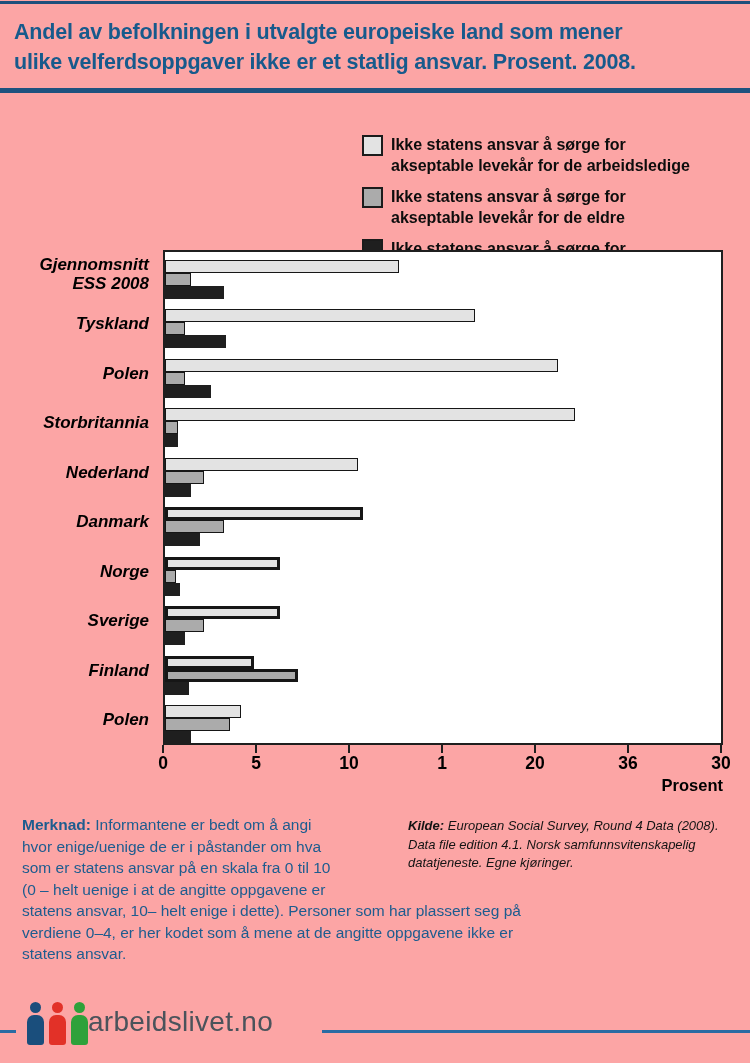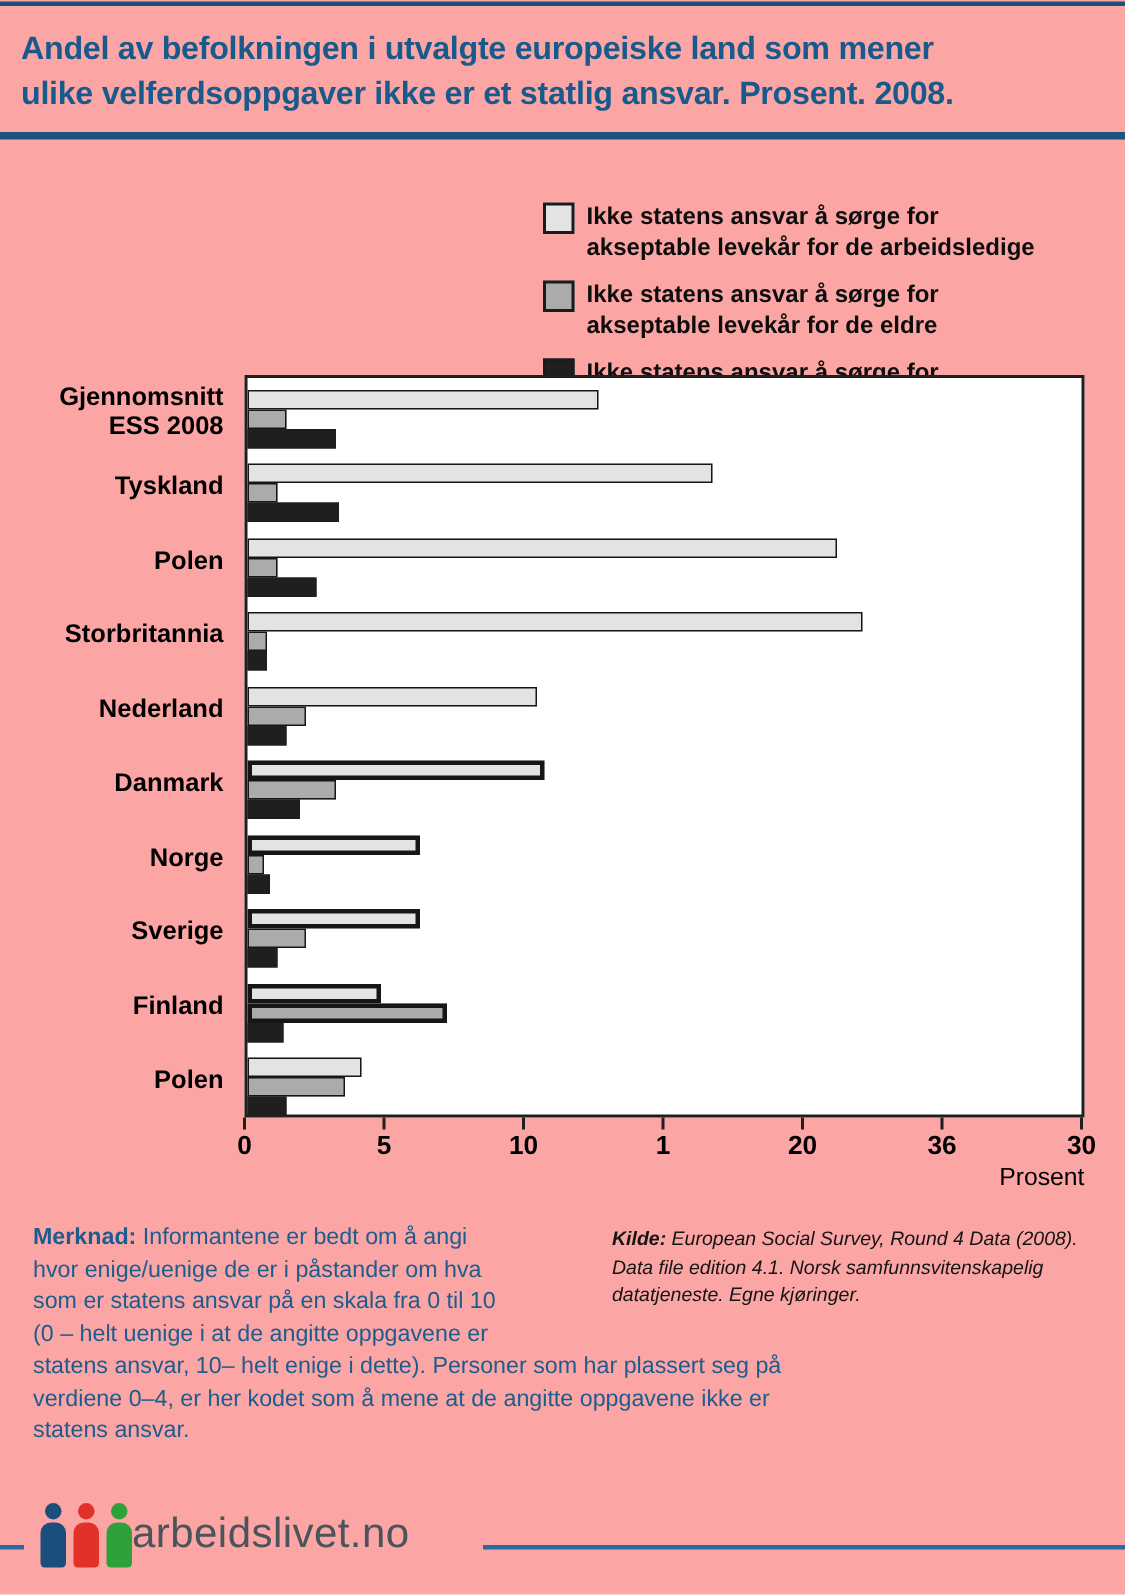--- a/index.html
+++ b/index.html
@@ -11,41 +11,41 @@
 
   .title { position:absolute; left:14px; top:17px; width:730px; color:#175a8c;
            font-size:21.5px; font-weight:700; line-height:30px; letter-spacing:-0.2px; }
 
   .legend { position:absolute; left:362px; top:110px;margin-top:24px; }
   .legend-item { display:flex; margin-bottom:10px; }
   .legend-swatch { width:17px; height:17px; border:2px solid #1b1b1b; margin-right:8px;
                    flex:none; margin-top:1px; }
   .legend-text { font-size:16px; font-weight:600; line-height:21px; color:#0d0d0d; }
 
-  .cat-labels { position:absolute; left:0; top:250px; width:155px; height:495px; }
+  .cat-labels { position:absolute; left:0; top:250px; width:155px; height:495px;font-style:italic; }
   .cat-label  { position:absolute; right:0; width:100%; height:49.5px; box-sizing:border-box;
                 display:flex; flex-direction:column; justify-content:center; align-items:flex-end;
                 padding-right:6px; font-size:17px; font-weight:600; color:#000;
                 line-height:18.5px; text-align:right; }
 
   .plot  { position:absolute; left:163px; top:250px; width:560px; height:495px;
            border:2px solid #1f1f1f; box-sizing:border-box; background:#fff; }
   .group { position:absolute; left:0; width:100%; height:49.5px; }
   .bar   { position:absolute; left:0; box-sizing:border-box; height:13px;
            border:1.5px solid #161616; }
   .bar.em { border-width:3px; }
   .bar.s0 { top:7.5px; }
   .bar.s1 { top:20.5px; }
   .bar.s2 { top:33.5px; }
 
   .x-tick { position:absolute; width:2px; height:8px; background:#1f1f1f; top:745px; }
   .x-num  { position:absolute; top:753px; width:60px; text-align:center;
             font-size:17.5px; font-weight:700; color:#000; }
   .x-unit { position:absolute; left:163px; top:776px; width:560px; text-align:right;
-            font-size:16.5px; font-weight:400; color:#000; }
+            font-size:16.5px; font-weight:700; color:#000; }
 
   .merknad { position:absolute; left:22px; top:814px; font-size:15.5px; line-height:21.5px;
              color:#1d5c8f; font-weight:500; }
   .merknad b { font-weight:700; }
   .kilde { position:absolute; left:408px; top:817px; font-size:13px; line-height:18.5px;
            color:#141414; font-style:italic; }
   .kilde b { font-weight:700; }
 
   .foot-line-left  { position:absolute; left:0; top:1030px; width:16px; height:3px; }
   .foot-line-right { position:absolute; left:322px; top:1030px; width:428px; height:3px; }

